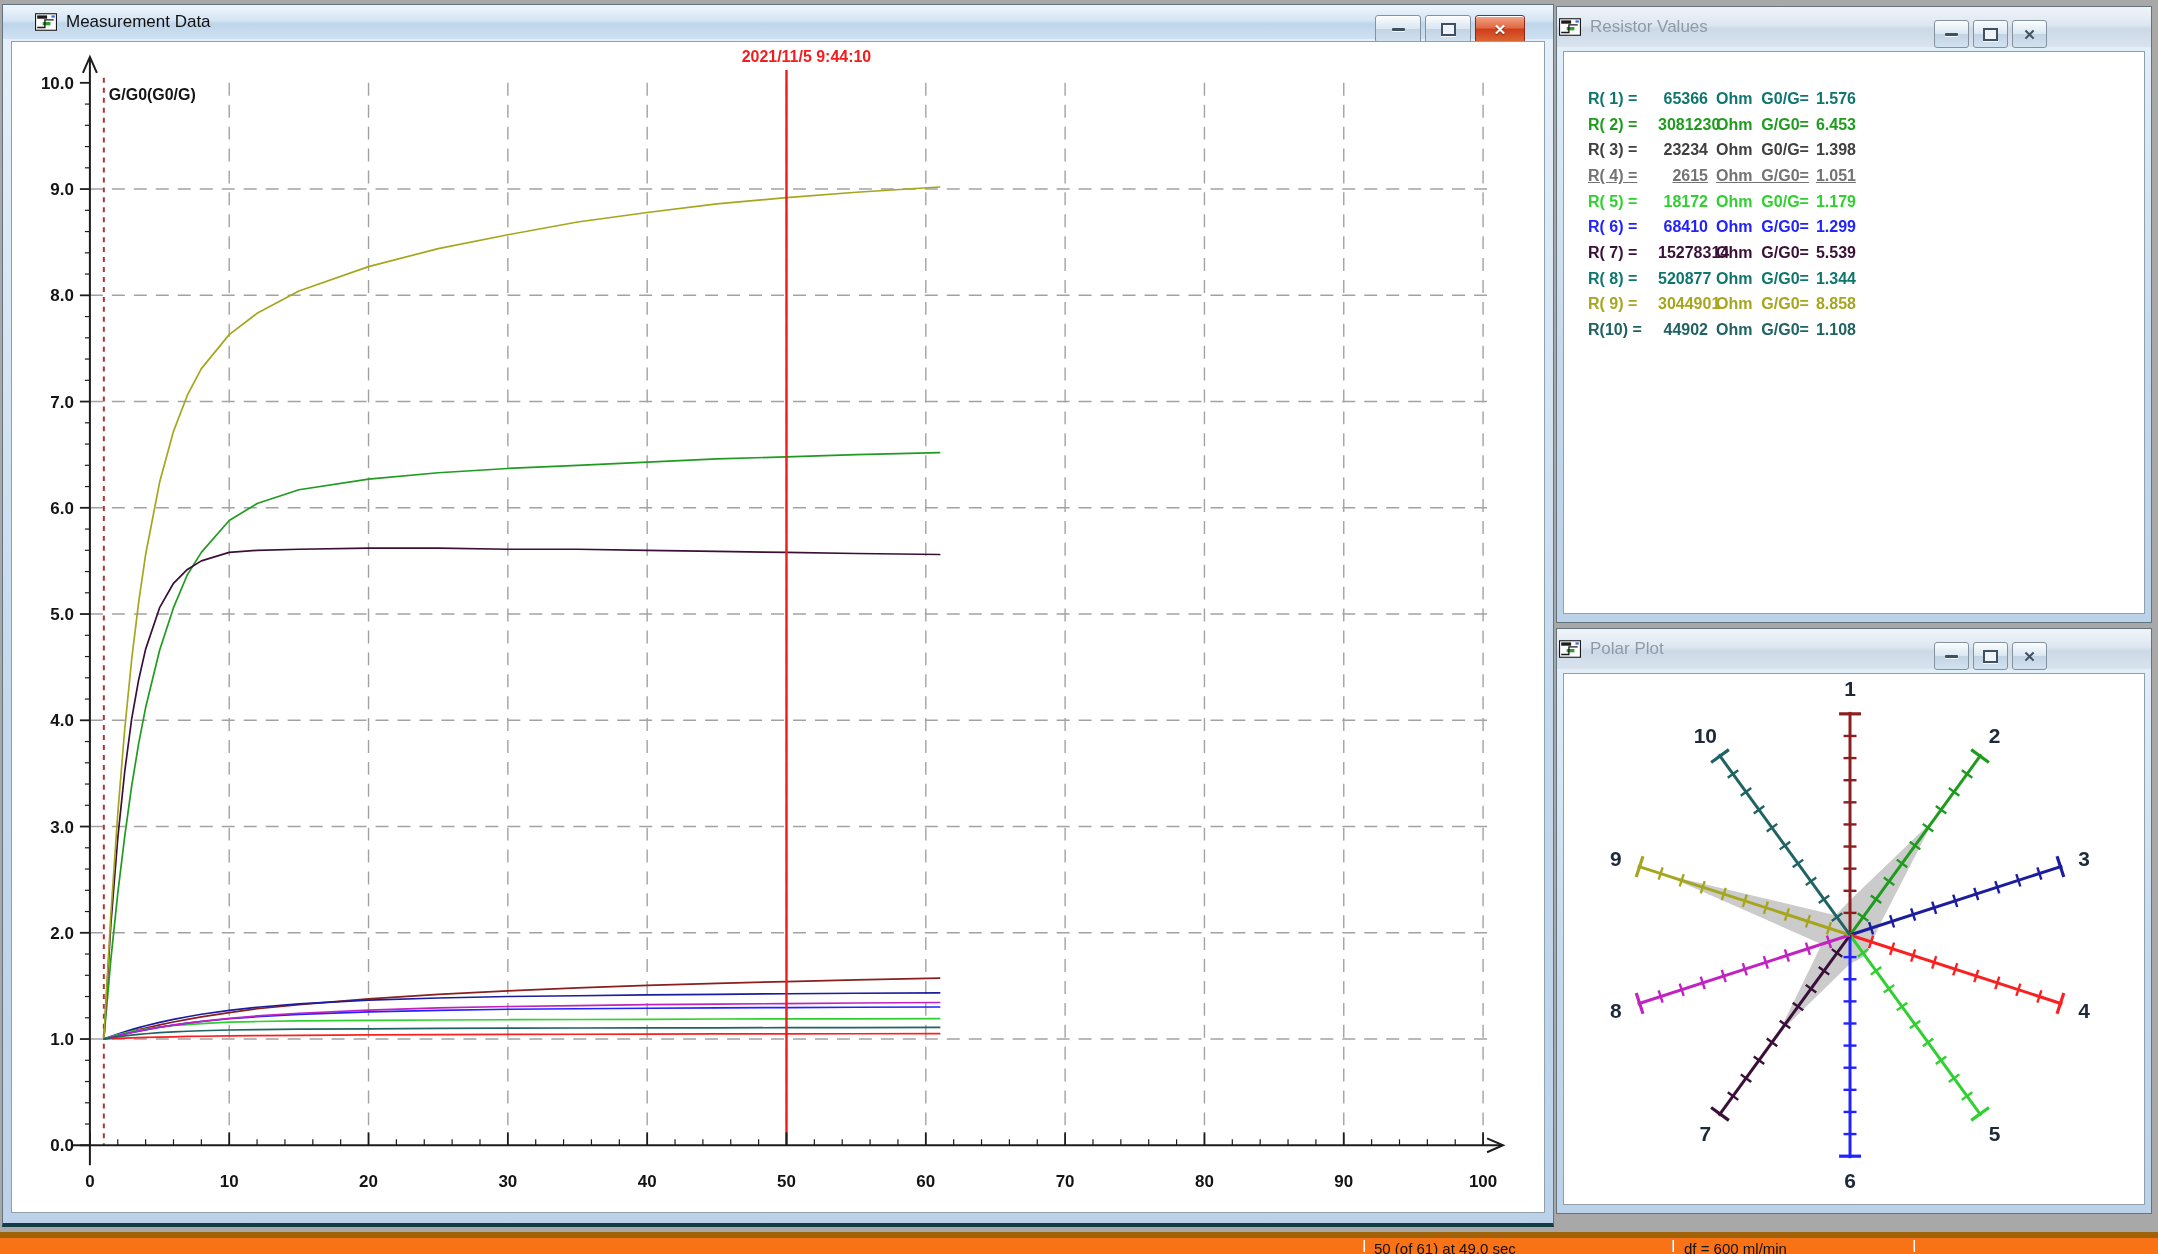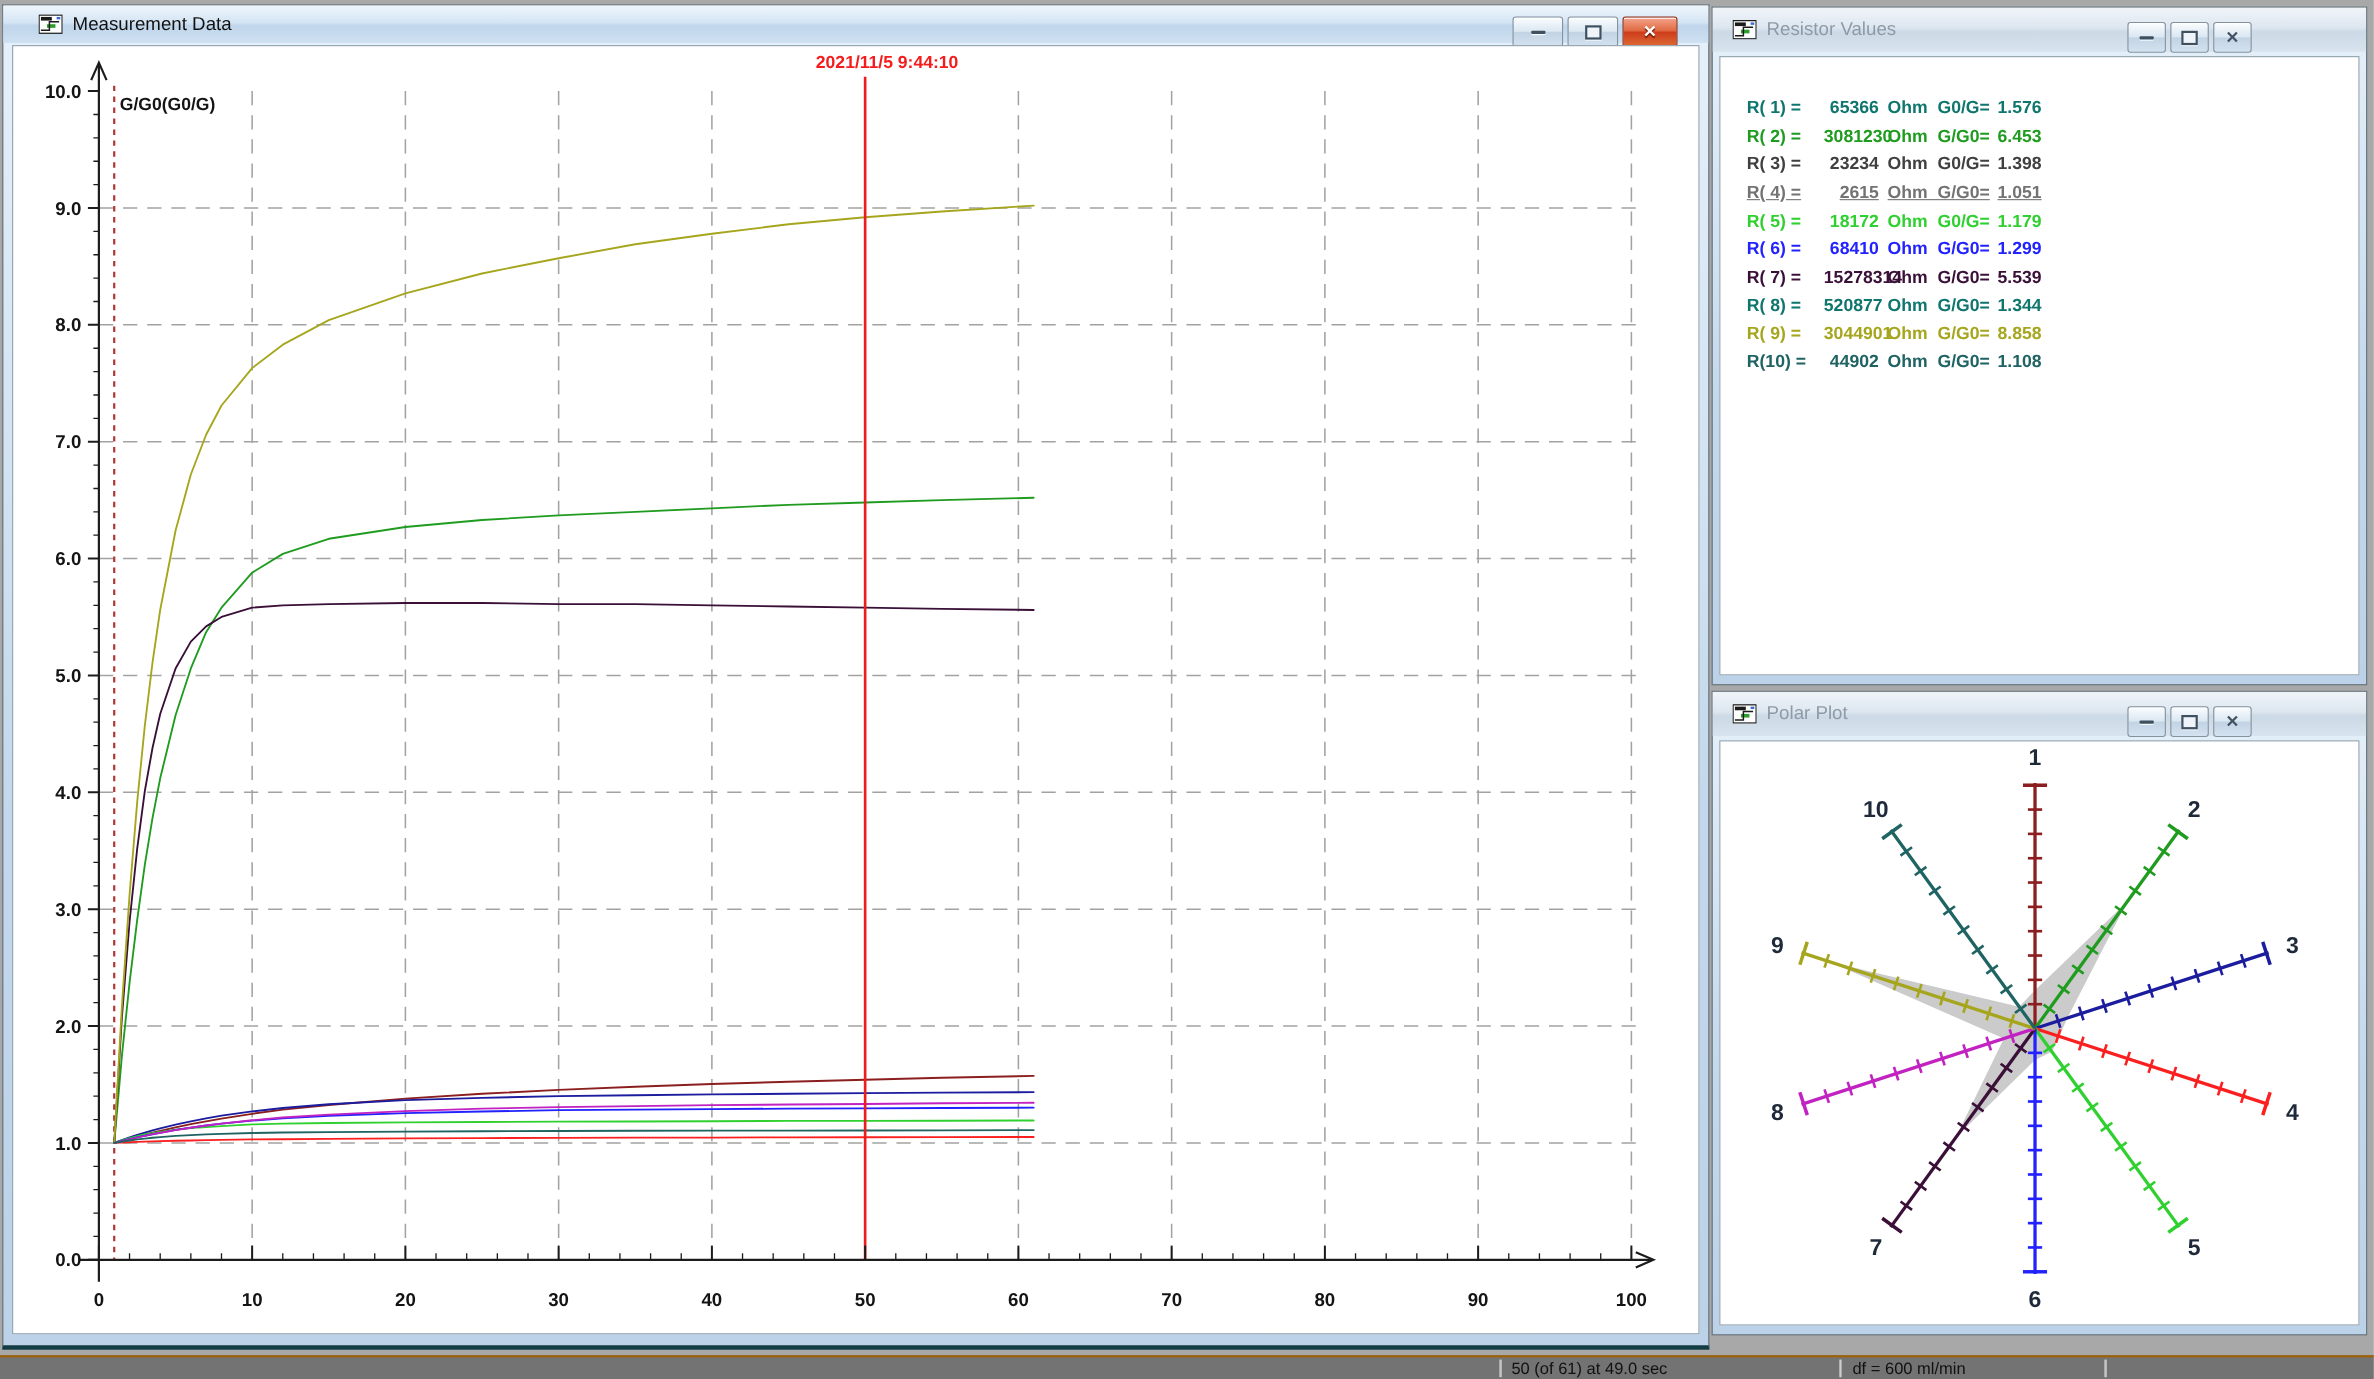--- a/index.html
+++ b/index.html
@@ -44,39 +44,39 @@
     position:absolute;background:#fff;border:1px solid #8fa0ad;box-sizing:border-box;overflow:hidden;
   }
   
   #win-measure{left:2px;top:4px;width:1552px;height:1223px;border-bottom:4px solid #123d45;}
   #win-measure .client{left:8px;right:8px;top:36px;bottom:10px;}
   #win-measure .controls{right:28px;top:10px;}
   #win-measure .btn{width:44px;}
   #win-measure .btn.close-active{width:48px;}
   
   #win-resistor{left:1556px;top:6px;width:596px;height:617px;}
-  #win-resistor .titlebar,#win-polar .titlebar{height:40px;padding-left:18px;text-align:center;}
+  #win-resistor .titlebar,#win-polar .titlebar{height:40px;padding-left:2px;text-align:center;}
   #win-resistor .client{left:6px;right:6px;top:44px;bottom:8px;}
   #win-resistor .controls,#win-polar .controls{right:104px;top:13px;}
   #win-resistor .btn,#win-polar .btn{width:33px;}
   
   #win-polar{left:1556px;top:628px;width:596px;height:586px;}
   #win-polar .client{left:6px;right:6px;top:44px;bottom:8px;}
   svg.fill{width:100%;height:100%;display:block;}
   
   #resistor-rows{position:absolute;left:0;right:0;top:34px;}
   .rrow{height:25.7px;display:flex;align-items:center;font-size:16px;font-weight:700;white-space:pre;}
   .rc1{width:70px;margin-left:24px;}
   .rc2{width:50px;text-align:right;}
   .rc3{margin-left:8px;width:86px;}
   .rc4{width:54px;text-align:right;}
   
   #statusbar{
     position:absolute;left:0;top:1232px;width:2158px;height:22px;
-    background:#737373;border-top:2px solid #a16207;box-sizing:border-box;
+    background:#f97316;border-top:6px solid #a16207;box-sizing:border-box;
     font-size:15px;color:#111;
   }
   .sep{position:absolute;top:2px;bottom:2px;width:1px;background:#c3c3c3;box-shadow:1px 0 0 #fdfdfd;}
   .stext{position:absolute;top:0;line-height:21px;white-space:nowrap;}
 </style>
 </head>
 <body>
 
 <div class="win" id="win-measure">
   <div class="titlebar">

